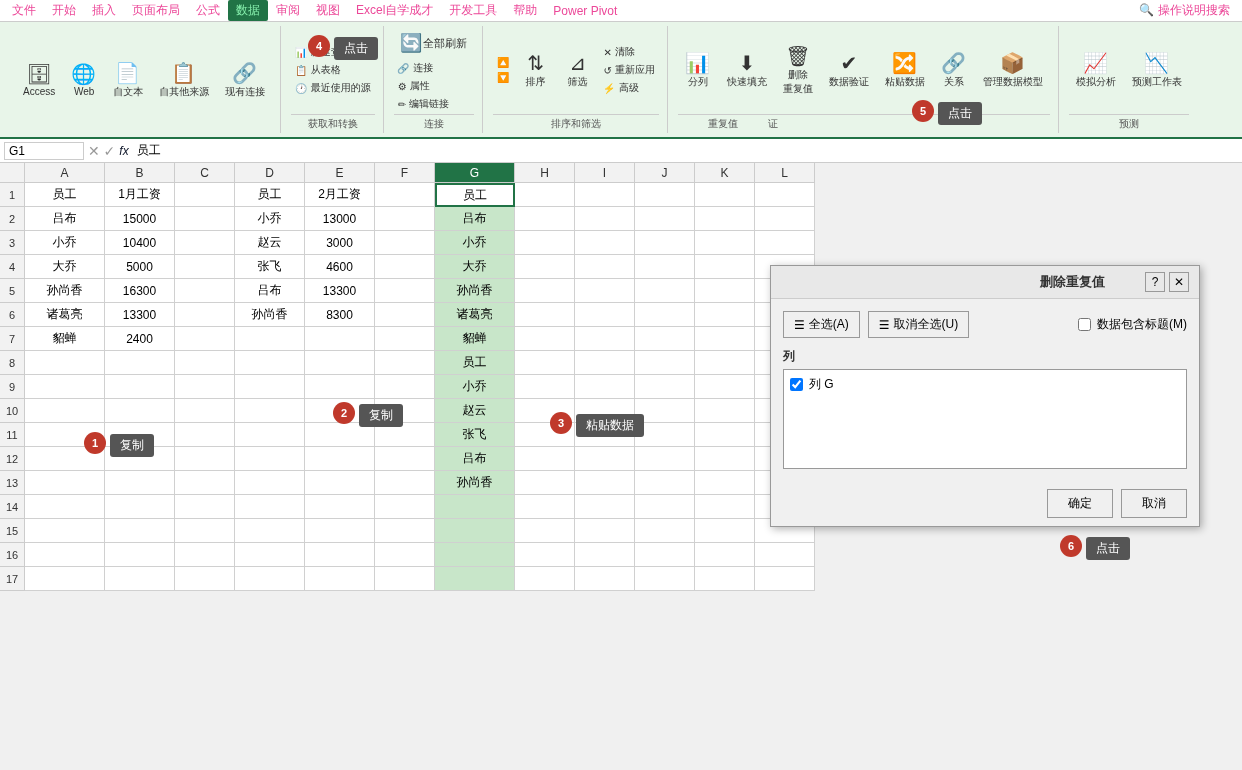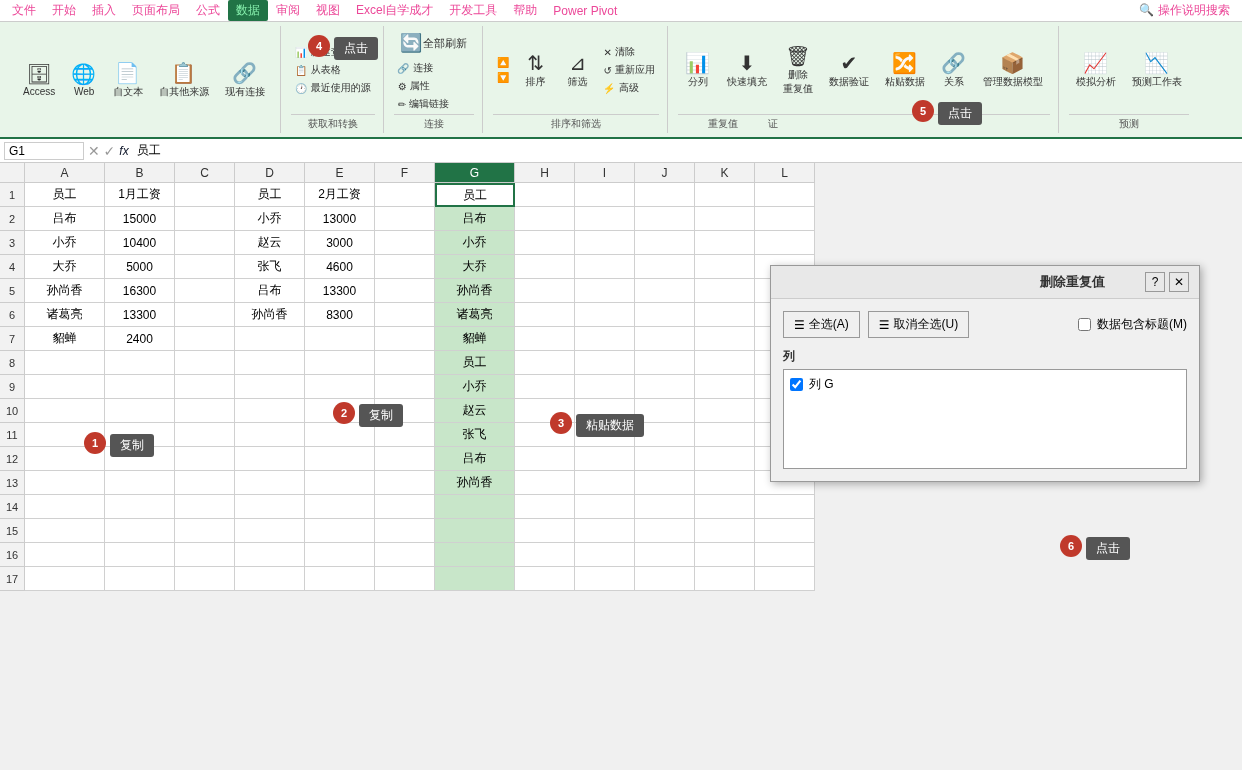--- a/index.html
+++ b/index.html
@@ -811,20 +811,24 @@
         </div>
       </div>
       <div class="dialog-list-label">列</div>
       <div class="dialog-list">
         <div class="dialog-list-item">
           <input type="checkbox" checked="" style="">
           <span>列 G</span>
         </div>
       </div>
     </div>
+    <div class="dialog-footer">
+      <button class="dialog-action-btn primary">确定</button>
+      <button class="dialog-action-btn">取消</button>
+    </div>
   </div>
 </div>
 
 <div style="position: fixed; top: 0; left: 0; pointer-events: none; width: 100%; height: 100%;">
 
   <div style="position: absolute; top: 432px; left: 84px;">
     <div class="step-badge" style="position: relative; left: 0; top: 0;">1</div>
     <div class="step-tooltip" style="position: absolute; top: 2px; left: 26px;">复制</div>
   </div>
 

